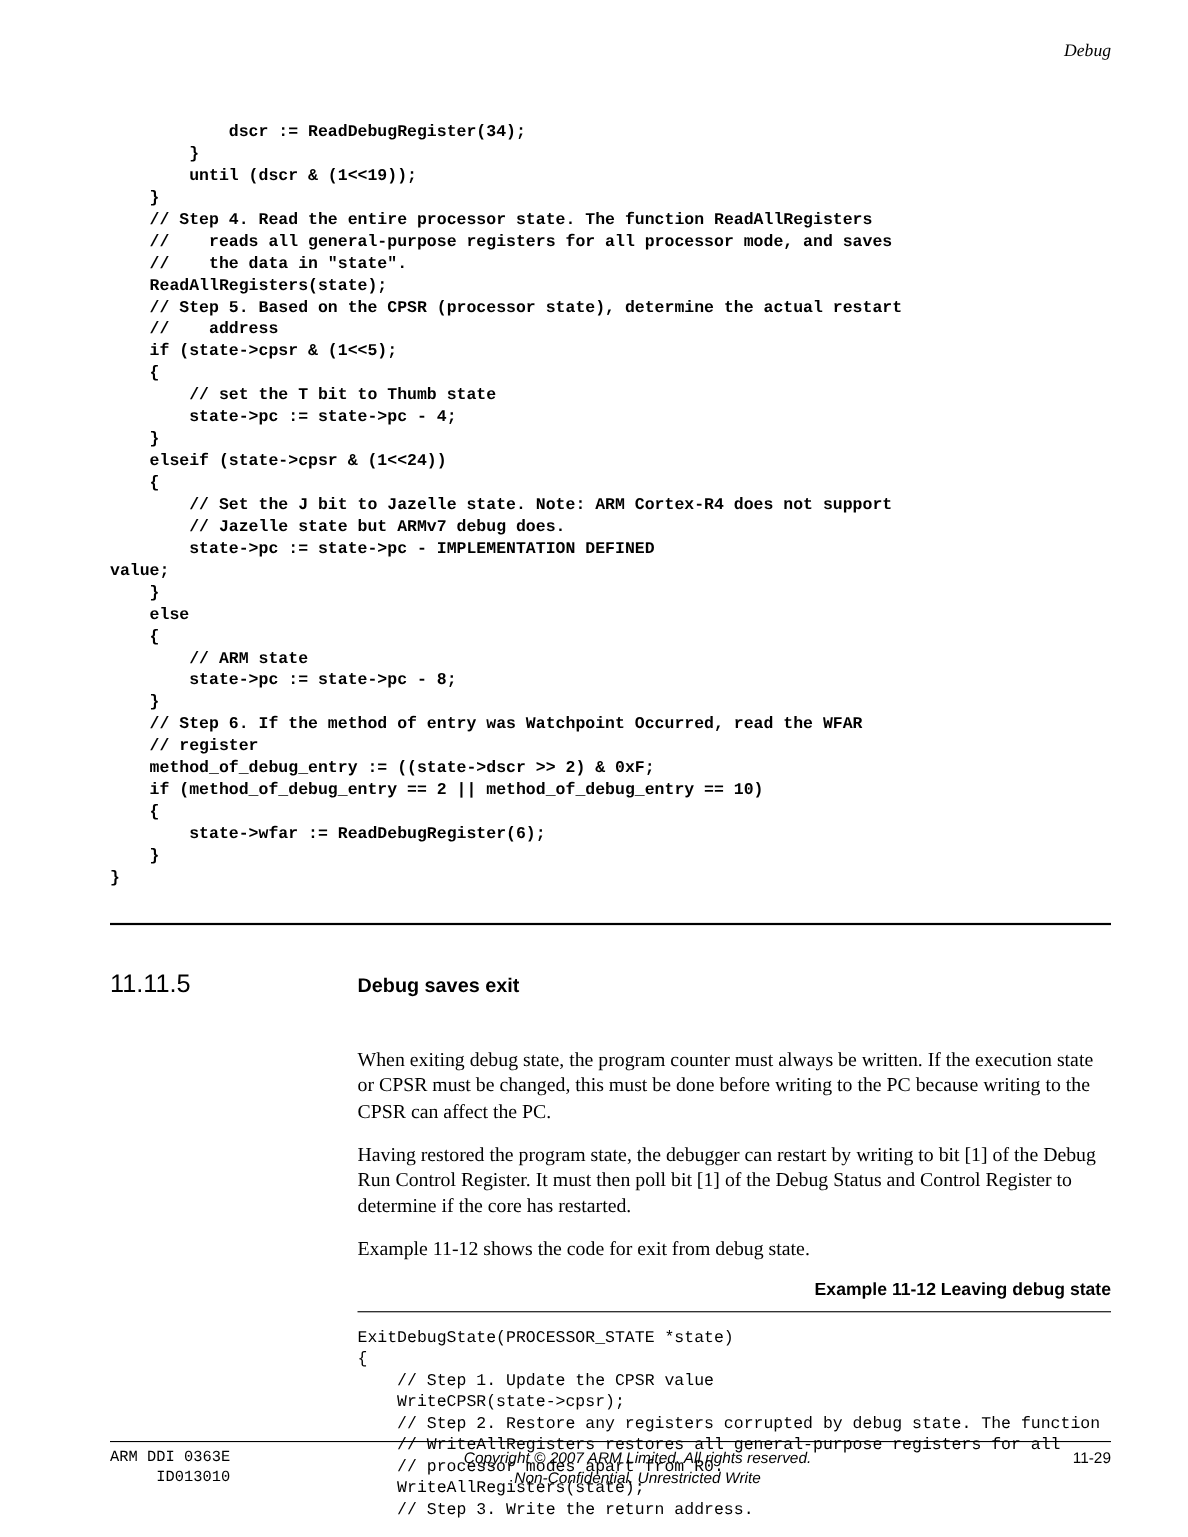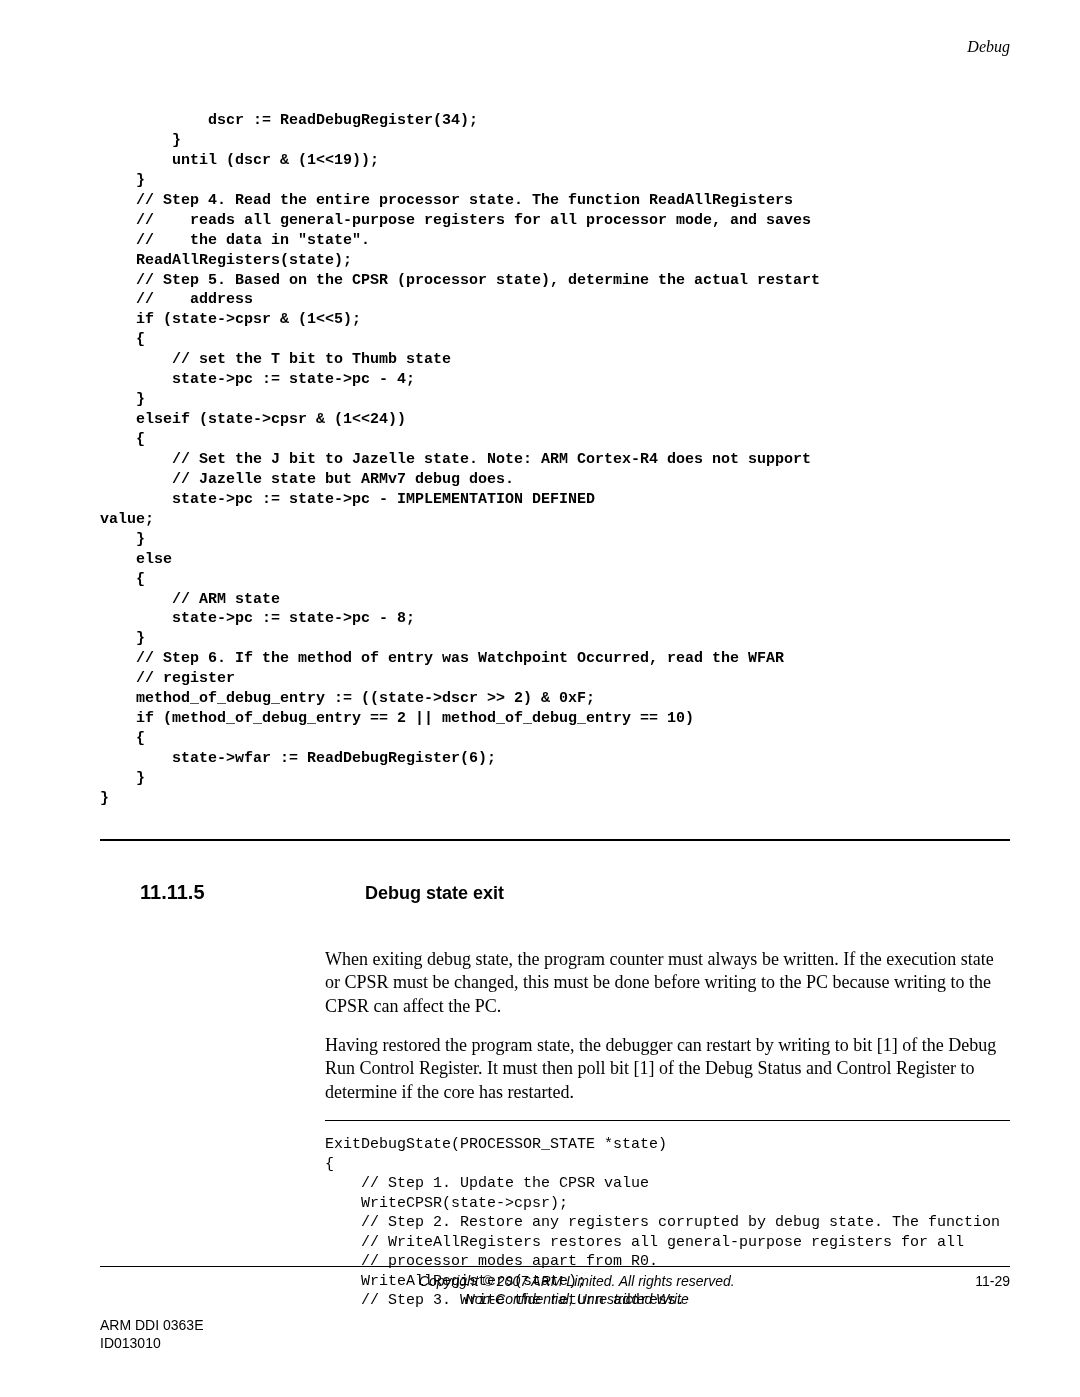--- a/index.html
+++ b/index.html
@@ -43,25 +43,24 @@
     border-top: 1.5px solid #000;
     margin: 10px 0 14px 0;
   }
   .section-row {
     display: flex;
     align-items: baseline;
     margin-bottom: 18px;
   }
   .section-num {
     font-family: Arial, Helvetica, sans-serif;
-    font-weight: bold;
-    font-size: 20px;
+    font-weight: normal;
+    font-size: 23px;
     width: 225px;
     flex: 0 0 225px;
-    margin-left: 40px;
   }
   .section-title {
     font-family: Arial, Helvetica, sans-serif;
     font-weight: bold;
     font-size: 18px;
   }
   .body-text {
     margin-left: 225px;
     font-size: 18px;
     line-height: 1.30;
@@ -96,24 +95,23 @@
     border-top: 1.2px solid #000;
     margin: 0 0 6px 0;
   }
   .footer-row {
     display: flex;
     justify-content: space-between;
     align-items: flex-start;
     font-size: 14px;
   }
   .footer-left {
-    font-family: Liberation Sans, sans-serif;
+    font-family: Liberation Mono, monospace;
     line-height: 1.28;
-    text-align: left;
-    margin-top: 44px;
+    text-align: right;
   }
   .footer-center {
     font-family: Arial, Helvetica, sans-serif;
     font-style: italic;
     text-align: center;
     line-height: 1.28;
     flex: 1;
   }
   .footer-right {
     font-family: Arial, Helvetica, sans-serif;
@@ -161,29 +159,31 @@
     if (method_of_debug_entry == 2 || method_of_debug_entry == 10)
     {
         state-&gt;wfar := ReadDebugRegister(6);
     }
 }</pre>
 
   <hr class="rule">
 
   <div class="section-row">
     <div class="section-num">11.11.5</div>
-    <div class="section-title">Debug state exit</div>
+    <div class="section-title">Debug saves exit</div>
   </div>
 
   <div class="body-text">
     <p>When exiting debug state, the program counter must always be written. If the execution state or CPSR must be changed, this must be done before writing to the PC because writing to the CPSR can affect the PC.</p>
     <p>Having restored the program state, the debugger can restart by writing to bit [1] of the Debug Run Control Register. It must then poll bit [1] of the Debug Status and Control Register to determine if the core has restarted.</p>
+    <p>Example 11-12 shows the code for exit from debug state.</p>
   </div>
 
   <div class="example-region">
+    <div class="example-caption">Example 11-12 Leaving debug state</div>
     <hr class="rule-thin">
     <pre class="code-block-small">ExitDebugState(PROCESSOR_STATE *state)
 {
     // Step 1. Update the CPSR value
     WriteCPSR(state-&gt;cpsr);
     // Step 2. Restore any registers corrupted by debug state. The function
     // WriteAllRegisters restores all general-purpose registers for all
     // processor modes apart from R0.
     WriteAllRegisters(state);
     // Step 3. Write the return address.</pre>

